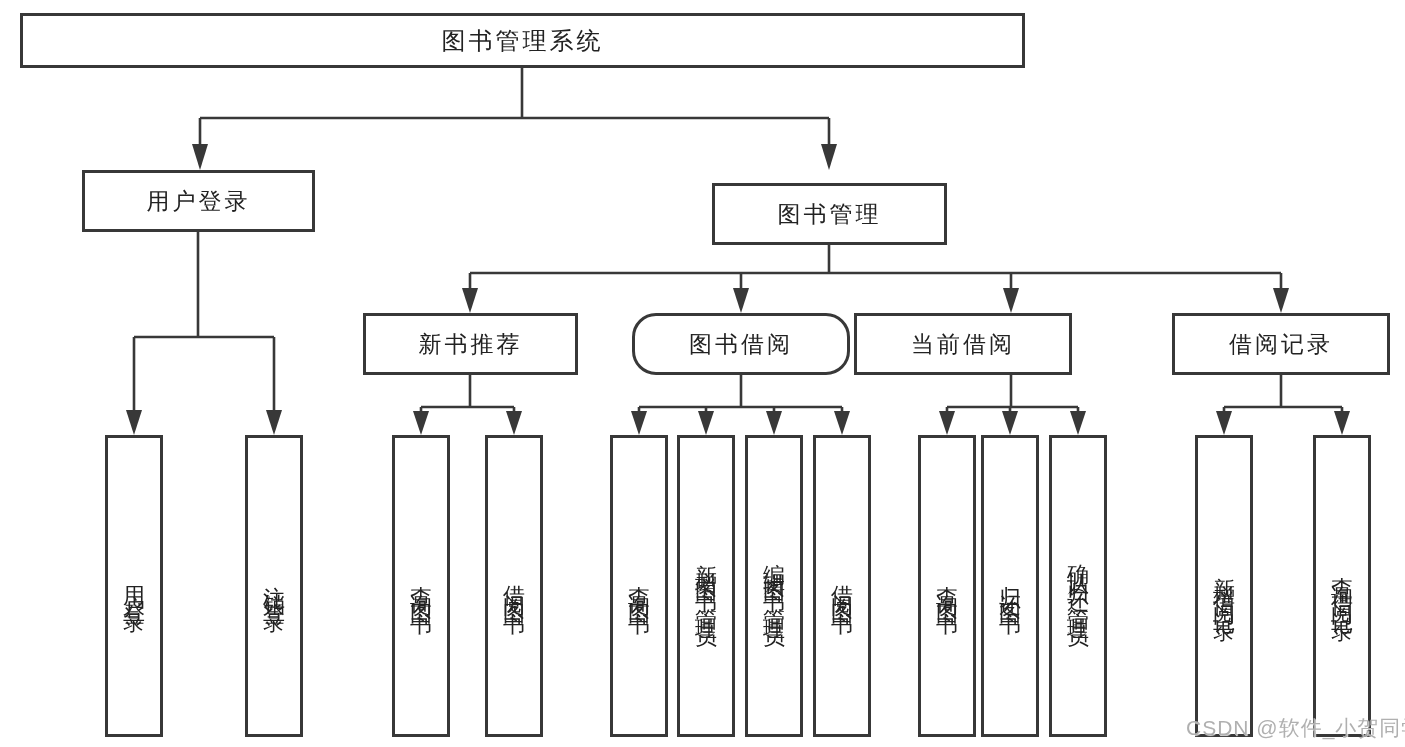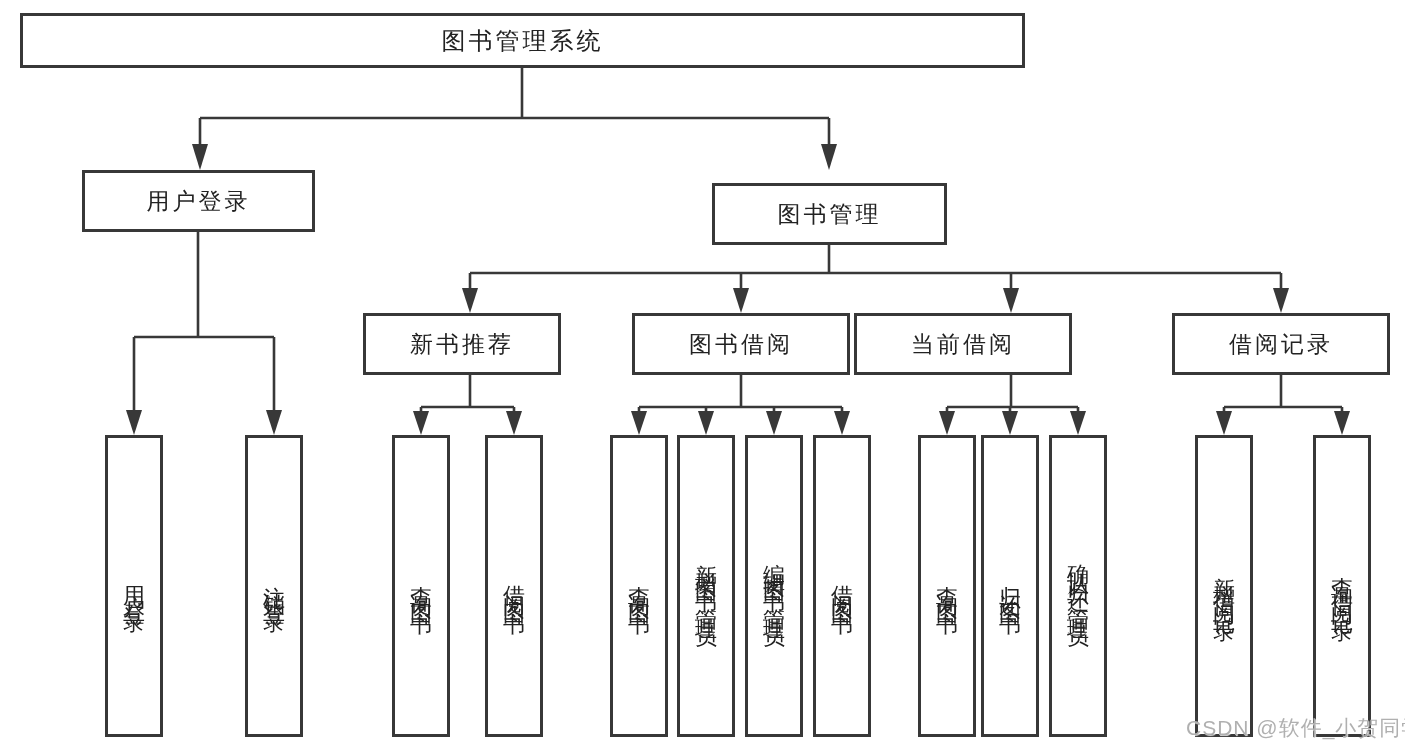--- a/index.html
+++ b/index.html
@@ -115,22 +115,22 @@
       <polygon points="1216,411 1232,411 1224,435"></polygon>
       <polygon points="1334,411 1350,411 1342,435"></polygon>
     </g>
   </svg>
 
   <div class="hbox root" style="left:20px; top:13px; width:1005px; height:55px;">图书管理系统</div>
 
   <div class="hbox" style="left:82px; top:170px; width:233px; height:62px;">用户登录</div>
   <div class="hbox" style="left:712px; top:170px; width:235px; height:62px;margin-top:13px;">图书管理</div>
 
-  <div class="hbox" style="left:363px; top:313px; width:198px; height:62px;">新书推荐</div>
-  <div class="hbox" style="left:632px; top:313px; width:218px; height:62px;">图书借阅</div>
+  <div class="hbox" style="left:363px; top:313px; width:215px; height:62px;">新书推荐</div>
+  <div class="hbox" style="left:632px; top:313px; width:218px; height:62px;border-radius:24px;">图书借阅</div>
   <div class="hbox" style="left:854px; top:313px; width:218px; height:62px;">当前借阅</div>
   <div class="hbox" style="left:1172px; top:313px; width:218px; height:62px;">借阅记录</div>
 
   <div class="leaf" style="left:105px;">
     <span>用户登录</span>
   </div>
   <div class="leaf" style="left:245px;">
     <span>注销登录</span>
   </div>
 

